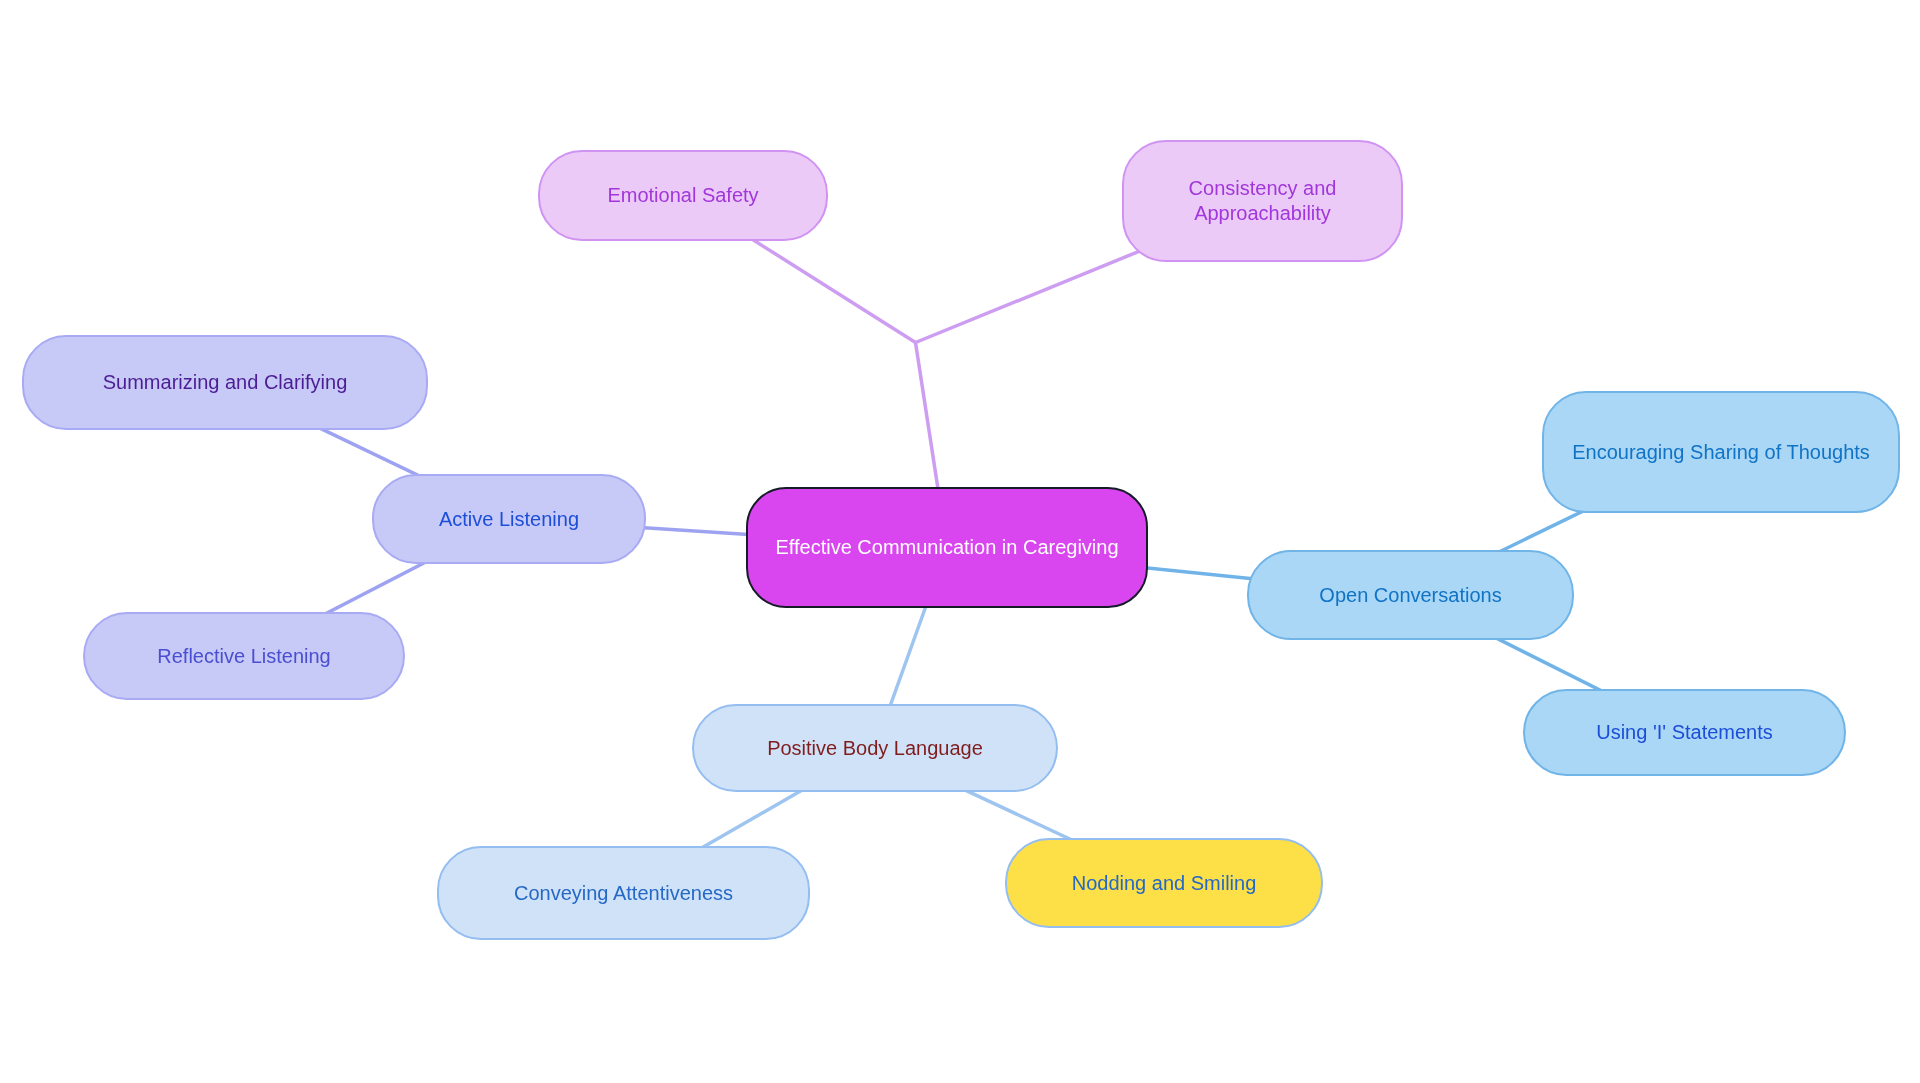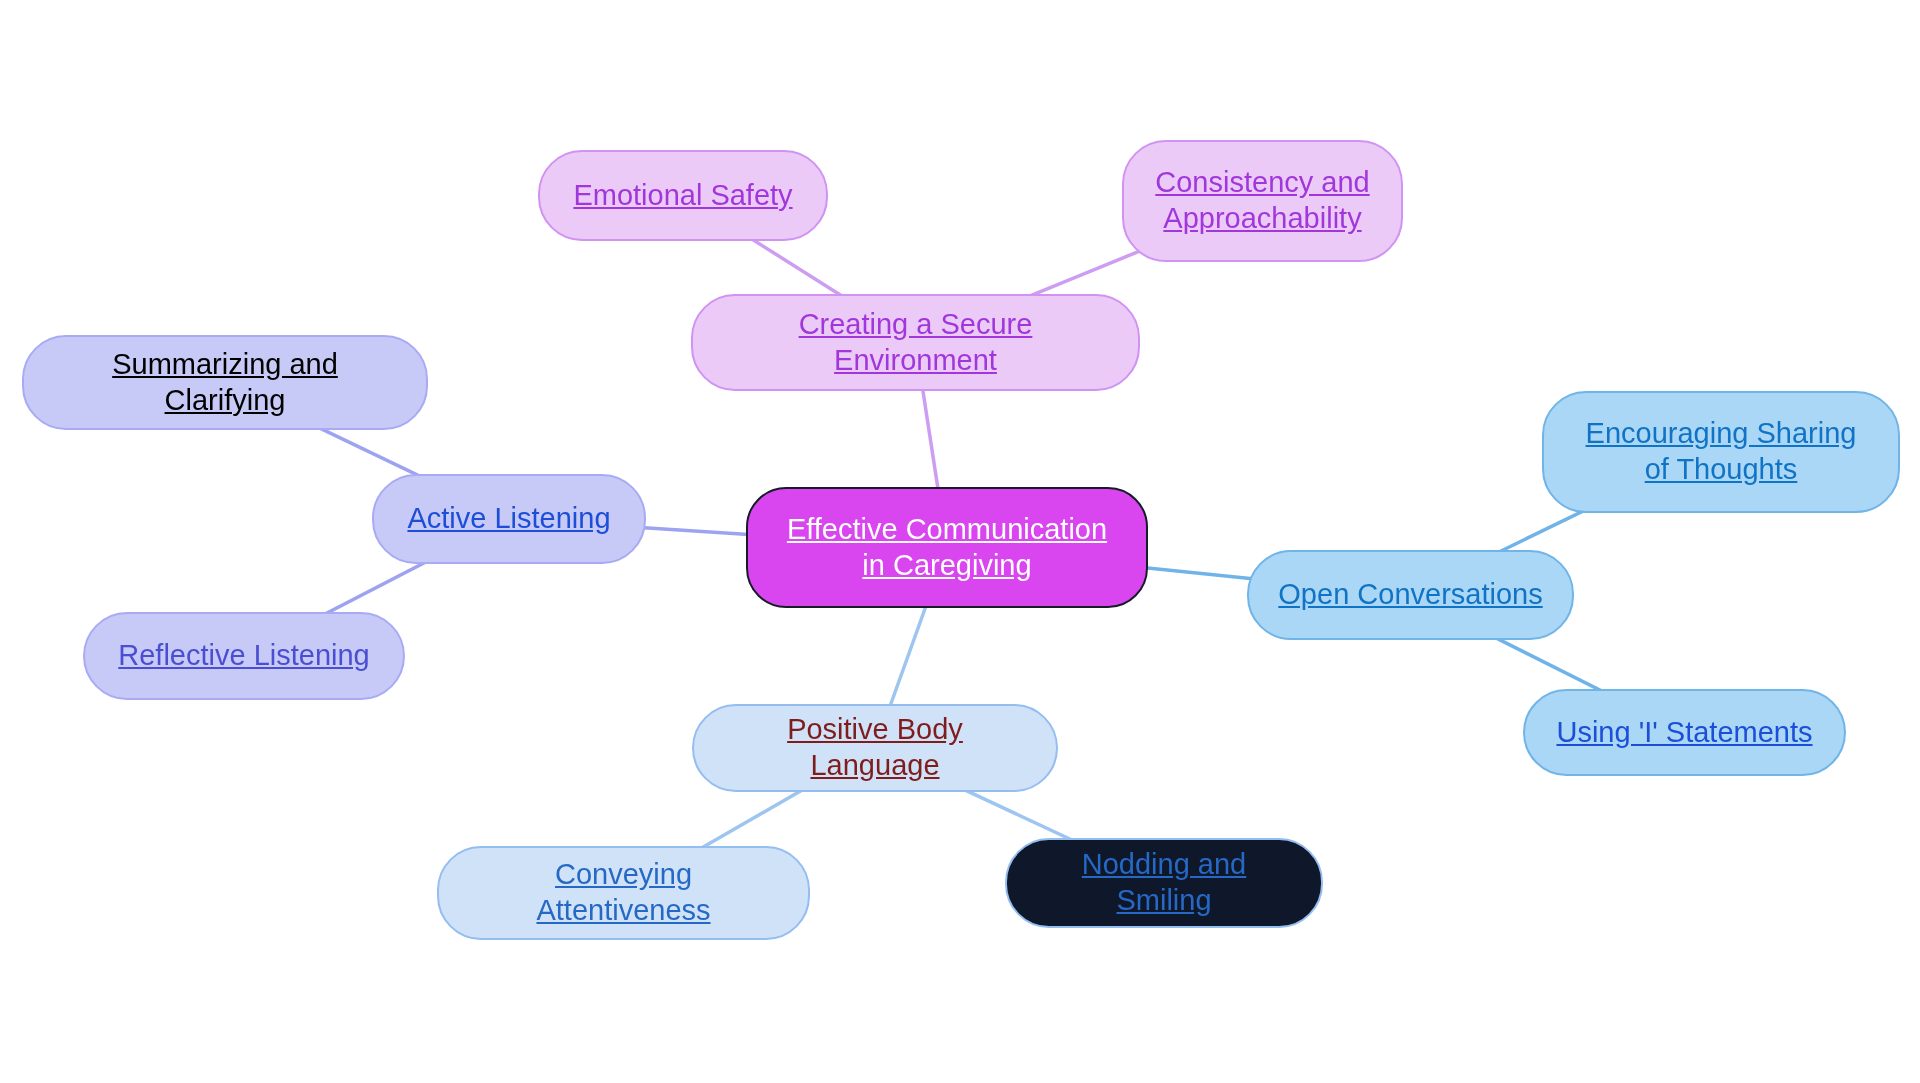--- a/index.html
+++ b/index.html
@@ -26,27 +26,26 @@
   .node {
     position: absolute;
     z-index: 2;
     box-sizing: border-box;
     display: flex;
     align-items: center;
     justify-content: center;
     text-align: center;
     border: 2px solid transparent;
     border-radius: 44px;
-    font-size: 29px;
+    font-size: 20px;
     font-weight: 500;
     line-height: 1.24;
     padding: 8px 26px;
     cursor: pointer;
     user-select: none;
-    text-decoration: underline;
   }
   .node.center-node {
     border-radius: 40px;
     font-weight: 400;
   }
 </style>
 </head>
 <body>
 
 <div class="canvas">
@@ -61,29 +60,28 @@
       <line x1="947" y1="547.5" x2="1410.5" y2="595" stroke="#6fb3e8" stroke-width="3.5"></line>
       <line x1="1410.5" y1="595" x2="1721" y2="444" stroke="#6fb3e8" stroke-width="3.5"></line>
       <line x1="1410.5" y1="595" x2="1684.5" y2="732.5" stroke="#6fb3e8" stroke-width="3.5"></line>
       <line x1="947" y1="547.5" x2="875" y2="748" stroke="#9ec5f0" stroke-width="3.5"></line>
       <line x1="875" y1="748" x2="623.5" y2="893" stroke="#9ec5f0" stroke-width="3.5"></line>
       <line x1="875" y1="748" x2="1164" y2="883" stroke="#9ec5f0" stroke-width="3.5"></line>
     </svg>
 
   <div class="node center-node" id="n-center" style="left: 746px; top: 487px; width: 402px; height: 121px; background: #d946ef; border-color: rgb(21, 27, 39); color: rgb(255, 255, 255);">Effective Communication in Caregiving</div>
 
-  <div class="node" id="n-secure" style="left: 691px; top: 294px; width: 449px; height: 97px; background: rgb(236, 202, 248); border-color: rgb(208, 147, 242); color: rgb(161, 55, 218);">Creating a Secure Environment</div>
   <div class="node" id="n-emotional" style="left: 538px; top: 150px; width: 290px; height: 91px; background: rgb(236, 202, 248); border-color: rgb(208, 147, 242); color: rgb(161, 55, 218);">Emotional Safety</div>
   <div class="node" id="n-consistency" style="left: 1122px; top: 140px; width: 281px; height: 122px; background: rgb(236, 202, 248); border-color: rgb(208, 147, 242); color: rgb(161, 55, 218);">Consistency and Approachability</div>
 
   <div class="node" id="n-listening" style="left: 372px; top: 474px; width: 274px; height: 90px; background: rgb(199, 201, 246); border-color: rgb(168, 171, 244); color: #1d4ed8;">Active Listening</div>
-  <div class="node" id="n-summarizing" style="left: 22px; top: 335px; width: 406px; height: 95px; background: rgb(199, 201, 246); border-color: rgb(168, 171, 244); color: #000000;">Summarizing and Clarifying</div>
+  <div class="node" id="n-summarizing" style="left: 22px; top: 335px; width: 406px; height: 95px; background: rgb(199, 201, 246); border-color: rgb(168, 171, 244); color: #4c1d95;">Summarizing and Clarifying</div>
   <div class="node" id="n-reflective" style="left: 83px; top: 612px; width: 322px; height: 88px; background: rgb(199, 201, 246); border-color: rgb(168, 171, 244); color: rgb(74, 79, 210);">Reflective Listening</div>
 
   <div class="node" id="n-open" style="left: 1247px; top: 550px; width: 327px; height: 90px; background: rgb(169, 215, 245); border-color: rgb(112, 180, 232); color: rgb(17, 115, 197);">Open Conversations</div>
   <div class="node" id="n-encouraging" style="left: 1542px; top: 383px; width: 358px; height: 122px; background: rgb(169, 215, 245); border-color: rgb(112, 180, 232); color: rgb(17, 115, 197); margin-top: 8px;">Encouraging Sharing of Thoughts</div>
   <div class="node" id="n-statements" style="left: 1523px; top: 689px; width: 323px; height: 87px; background: rgb(169, 215, 245); border-color: rgb(112, 180, 232); color: #1d4ed8;">Using 'I' Statements</div>
 
   <div class="node" id="n-body" style="left: 692px; top: 704px; width: 366px; height: 88px; background: rgb(208, 226, 248); border-color: rgb(148, 189, 240); color: #7f1d1d;">Positive Body Language</div>
   <div class="node" id="n-conveying" style="left: 437px; top: 846px; width: 373px; height: 94px; background: rgb(208, 226, 248); border-color: rgb(148, 189, 240); color: rgb(37, 105, 197);">Conveying Attentiveness</div>
-  <div class="node" id="n-nodding" style="left: 1005px; top: 838px; width: 318px; height: 90px; background: #0f172a; border-color: rgb(148, 189, 240); color: rgb(37, 105, 197);">Nodding and Smiling</div>
+  <div class="node" id="n-nodding" style="left: 1005px; top: 838px; width: 318px; height: 90px; background: #fde047; border-color: rgb(148, 189, 240); color: rgb(37, 105, 197);">Nodding and Smiling</div>
 
 </div>
 
 </body></html>

